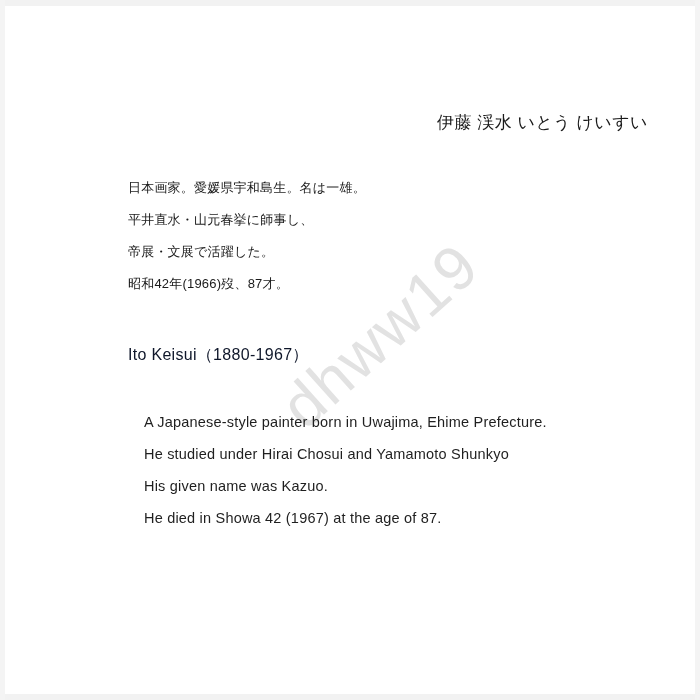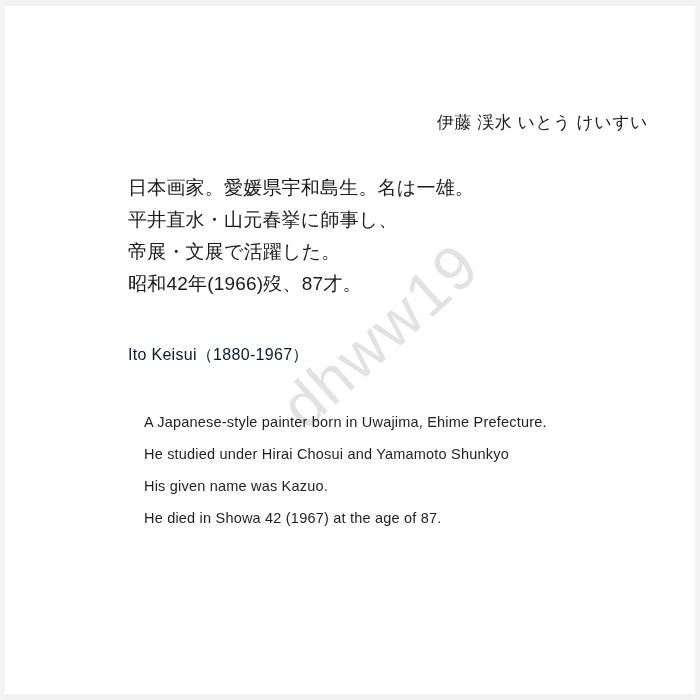--- a/index.html
+++ b/index.html
@@ -56,21 +56,21 @@
     margin: 0 0 0 0;
     line-height: 26px;
     white-space: pre;
     text-align: right;
   }
 
   .block {
     margin-top: 36px;
   }
   .block.jp-body .line {
-    font-size: 19px;
+    font-size: 13px;
     line-height: 32px;
     color: #1a1a1a;
     letter-spacing: 0.2px;
     white-space: pre;
   }
 
   .block.romaji {
     margin-top: 42px;
   }
   .block.romaji .line {

